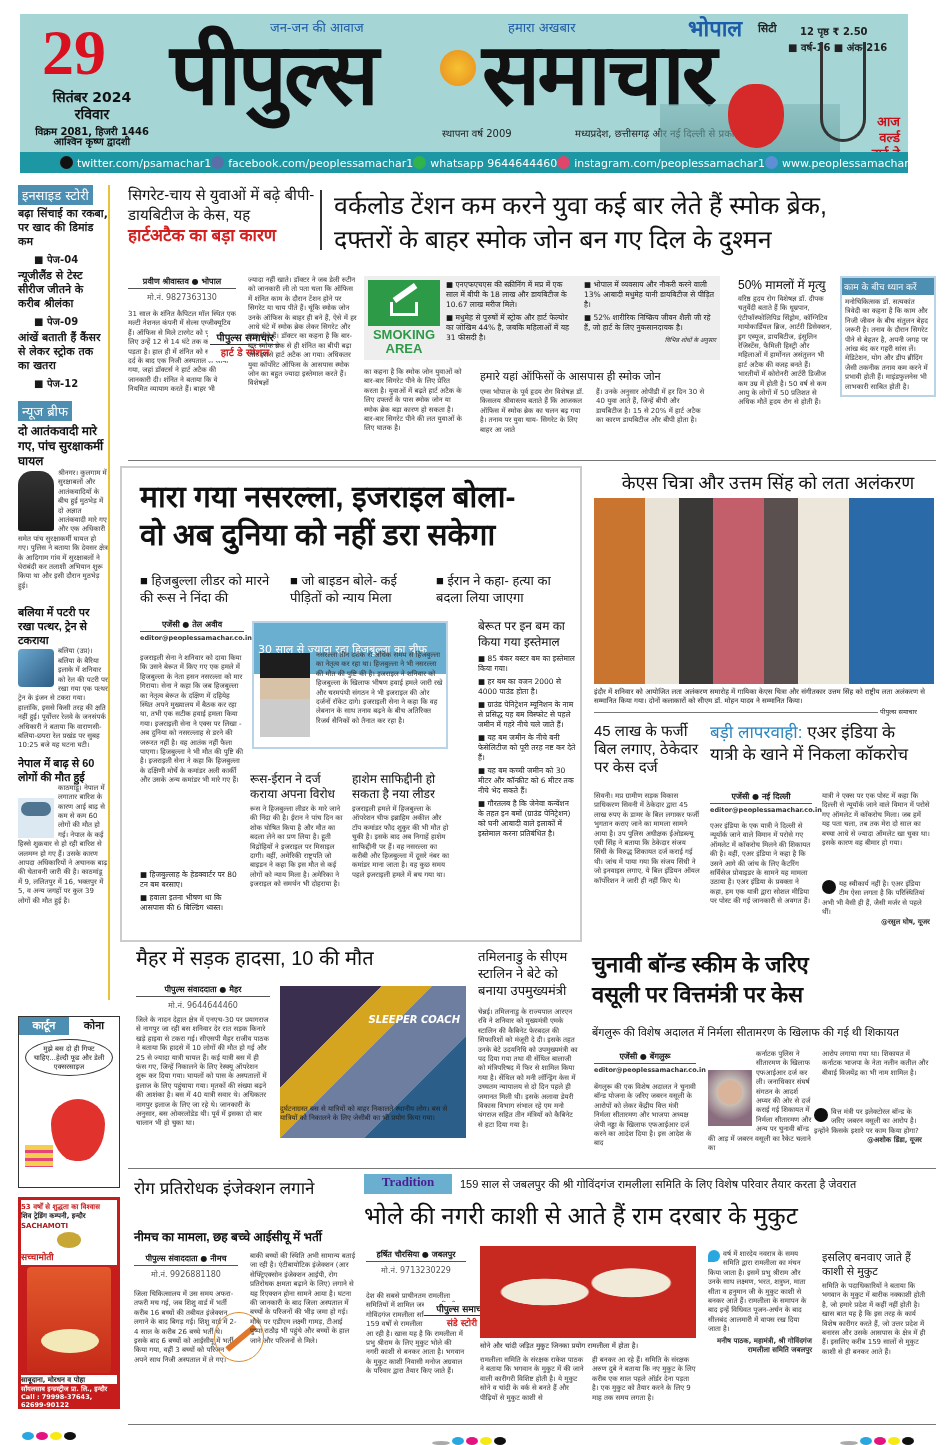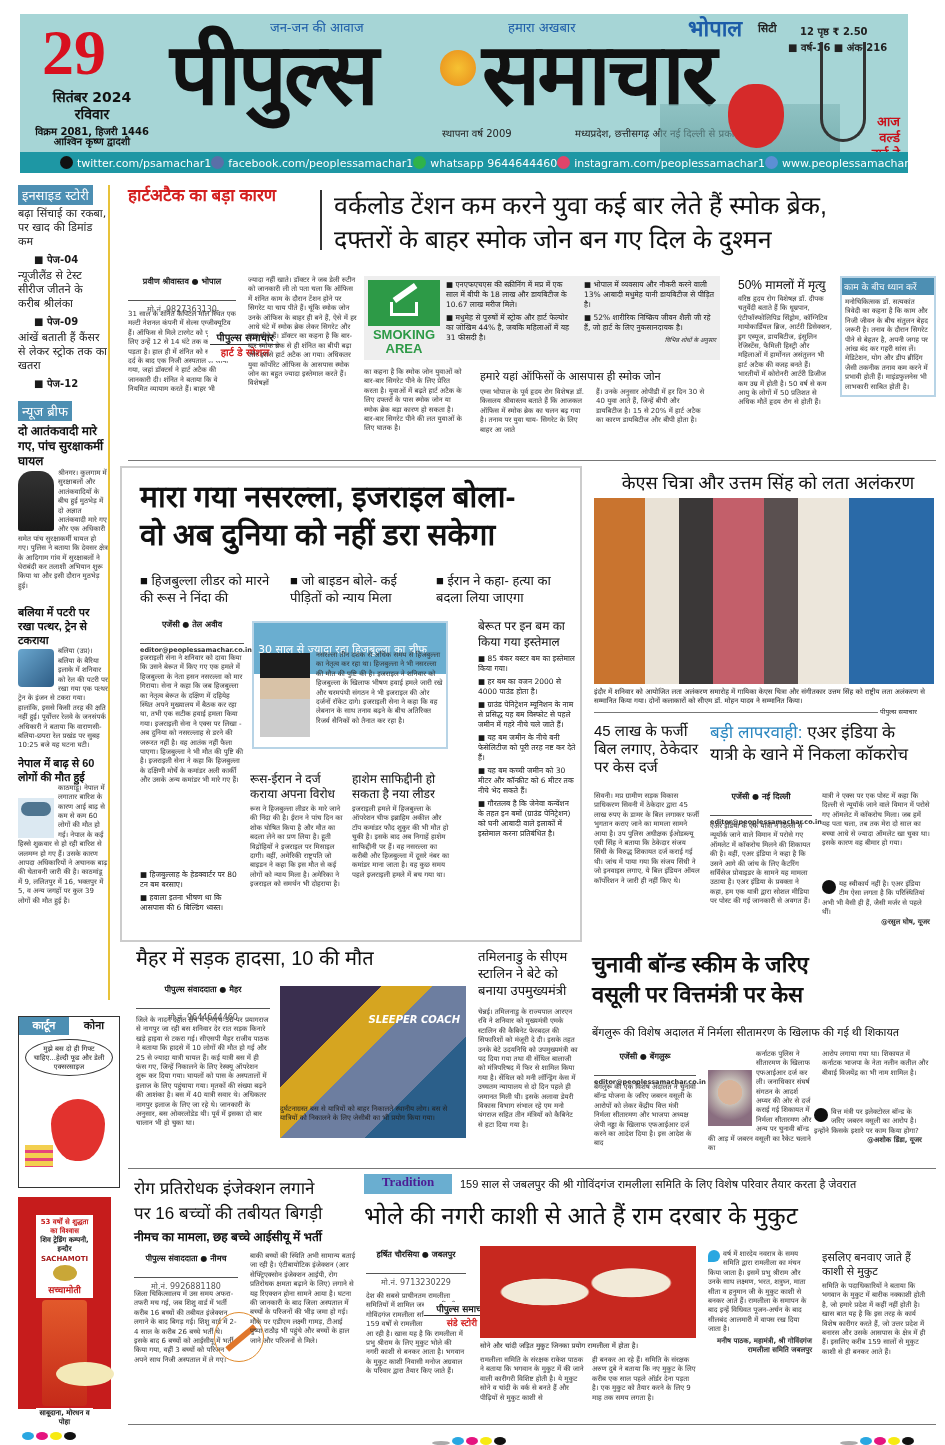--- a/index.html
+++ b/index.html
@@ -10,26 +10,26 @@
 .masthead .date-line{left:12px;width:120px;text-align:center;font-weight:bold;font-size:12px;line-height:15px;color:#111}
 .masthead .logo{left:150px;top:10px;font-size:86px;font-weight:bold;color:#111;letter-spacing:-3px;line-height:100px;font-family:"Liberation Sans",sans-serif}
 .masthead .tag{font-size:13px;color:#1c5ca8}
 .masthead .small{font-size:10px;color:#222}
 .masthead .city{font-size:22px;font-weight:bold;color:#1c5ca8;font-family:"Liberation Serif",serif}
 .masthead .heartday{right:8px;top:100px;color:#c8101a;font-weight:bold;font-size:13px;text-align:right;line-height:16px}
 .social{left:20px;top:152px;width:888px;height:21px;background:#1e97a4;color:#fff;font-size:11px;display:flex;align-items:center;justify-content:space-around;padding:0 40px}
 .social span{white-space:nowrap}
 .ico{display:inline-block;width:13px;height:13px;border-radius:50%;vertical-align:-2px;margin-right:4px}
 .lbl-blue{background:#4d8fb3;color:#fff;font-size:13px;padding:1px 4px;display:inline-block}
-.sb-head{font-size:11px;line-height:14px;margin-top:2px;font-weight:400}
+.sb-head{font-size:11px;line-height:14px;margin-top:2px;font-weight:700}
 .sb-page{font-size:10px;margin:3px 16px;font-weight:bold}
 .tiny{font-size:7px;line-height:9.4px;color:#333}
 .hl{font-family:"Liberation Sans",sans-serif;font-weight:bold;color:#111}
 .red{color:#d42020}
-.byline{font-size:8px;text-align:center;border-bottom:1px solid #555;padding-bottom:14px;font-weight:bold}
+.byline{font-size:8px;text-align:center;border-bottom:1px solid #555;padding-bottom:2px;font-weight:bold}
 .mob{font-size:8px;text-align:center;color:#555;margin-top:2px}
 .bullet{font-size:7.5px;line-height:10px;margin-bottom:3px}
 .box-border{border:2px solid #ccc}
 .sep{height:1px;background:#777}
 .cap{font-size:7px;line-height:9px;color:#222}
 .cmyk span{display:inline-block;width:12px;height:8px;border-radius:50%;margin-right:2px}
 </style>
 </head>
 <body>
 
@@ -101,38 +101,39 @@
 <div class="abs" style="left:18px;top:1016px;width:102px;height:172px;border:1px solid #333">
   <div style="display:flex;height:18px">
     <div style="flex:1;background:#4d8fb3;color:#fff;font-size:11px;text-align:center;font-weight:bold">कार्टून</div>
     <div style="flex:1;font-size:11px;text-align:center;font-weight:bold">कोना</div>
   </div>
   <div style="margin:4px 6px;border:1px solid #333;border-radius:50%;font-size:7px;text-align:center;padding:4px">मुझे बस दो ही गिफ्ट चाहिए...हेल्दी फूड और डेली एक्सरसाइज</div>
   <div style="position:absolute;left:32px;top:82px;width:54px;height:62px;background:#e2322e;border-radius:50% 50% 45% 45%/40% 40% 60% 60%"></div>
   <div style="position:absolute;left:6px;top:128px;width:28px;height:22px;background:repeating-linear-gradient(#f3cf4f 0 5px,#e6457a 5px 8px)"></div>
 </div>
 
-<div class="abs" style="left:18px;top:1197px;width:93px;height:212px;background:#c61c1c;color:#fff;padding:18px;text-align:center">
+<div class="abs" style="left:18px;top:1197px;width:102px;height:212px;background:#c61c1c;color:#fff;padding:3px;text-align:left">
   <div style="background:#fff;color:#c61c1c;font-size:7px;font-weight:bold;padding:2px 0">
     <div>53 वर्षों से शुद्धता का विश्वास</div>
     <div style="color:#222">शिव ट्रेडिंग कम्पनी, इन्दौर</div>
     <div style="font-size:7px;color:#a41a1a;margin-top:2px">SACHAMOTI</div>
     <div style="width:24px;height:16px;margin:2px auto;background:#c9a737;border-radius:50%"></div>
     <div style="font-size:9px">सच्चामोती</div>
   </div>
   <div style="height:106px;margin:2px 6px;background:linear-gradient(#e2592b,#c52a19);border-radius:4px;position:relative">
     <div style="position:absolute;left:14px;top:62px;width:58px;height:24px;background:#f3e9b8;border-radius:50%"></div>
   </div>
   <div style="background:#fff;color:#222;font-size:7px;font-weight:bold">साबूदाना, मोरधन व पोहा</div>
   <div style="font-size:6.5px;font-weight:bold">सॉयलसाब इन्डस्ट्रीज प्रा. लि., इन्दौर</div>
   <div style="font-size:6.5px;font-weight:bold">Call : 79998-37643, 62699-90122</div>
 </div>
 <div class="abs cmyk" style="left:22px;top:1425px"><span style="background:#29a7e1"></span><span style="background:#e5137f"></span><span style="background:#f7ea12"></span><span style="background:#111"></span></div>
 
 <div class="abs" style="left:128px;top:185px;width:190px">
+  <div class="hl" style="font-size:15px;line-height:20px;font-weight:normal">सिगरेट-चाय से युवाओं में बढ़े बीपी-डायबिटीज के केस, यह</div>
   <div class="hl red" style="font-size:17px;line-height:22px">हार्टअटैक का बड़ा कारण</div>
 </div>
 <div class="abs" style="left:320px;top:190px;width:2px;height:60px;background:#333"></div>
 <div class="abs hl" style="left:334px;top:188px;width:600px;font-size:25px;line-height:34px;font-weight:normal">
   <div>वर्कलोड टेंशन कम करने युवा कई बार लेते हैं स्मोक ब्रेक,</div>
   <div>दफ्तरों के बाहर स्मोक जोन बन गए दिल के दुश्मन</div>
 </div>
 
 <div class="abs" style="left:128px;top:275px;width:108px">
   <div class="byline">प्रवीण श्रीवास्तव ● भोपाल</div>
@@ -276,21 +277,20 @@
 <div class="abs tiny" style="left:822px;top:1050px;width:108px">आरोप लगाया गया था। शिकायत में कर्नाटक भाजपा के नेता नलीन कतील और बीवाई विजयेंद्र का भी नाम शामिल है।</div>
 <div class="abs" style="left:814px;top:1108px;width:108px">
   <span style="float:left;width:14px;height:14px;border-radius:50%;background:#111;margin-right:3px"></span>
   <div class="tiny">वित्त मंत्री पर इलेक्टोरल बॉन्ड के जरिए जबरन वसूली का आरोप है। इन्होंने किसके इशारे पर काम किया होगा?</div>
   <div class="tiny" style="text-align:right;font-weight:bold">@अशोक डिंडा, यूजर</div>
 </div>
 <div class="abs sep" style="left:128px;top:1168px;width:808px"></div>
 
 <div class="abs hl" style="left:134px;top:1176px;width:224px;font-size:17px;font-weight:normal;line-height:25px">
   <div>रोग प्रतिरोधक इंजेक्शन लगाने</div>
-  <div>पर 16 बच्चों की तबीयत बिगड़ी</div>
 </div>
 <div class="abs hl" style="left:134px;top:1228px;width:224px;font-size:12px">नीमच का मामला, छह बच्चे आईसीयू में भर्ती</div>
 <div class="abs" style="left:134px;top:1252px;width:104px">
   <div class="byline">पीपुल्स संवाददाता ● नीमच</div>
   <div class="mob">मो.नं. 9926881180</div>
 </div>
 <div class="abs tiny" style="left:134px;top:1290px;width:104px">जिला चिकित्सालय में उस समय अफरा-तफरी मच गई, जब शिशु वार्ड में भर्ती करीब 16 बच्चों की तबीयत इंजेक्शन लगाने के बाद बिगड़ गई। शिशु वार्ड में 2-4 साल के करीब 26 बच्चे भर्ती थे। इसके बाद 6 बच्चों को आईसीयू में भर्ती किया गया, वहीं 3 बच्चों को परिजन अपने साथ निजी अस्पताल में ले गए।</div>
 <div class="abs" style="left:214px;top:1312px;width:50px;height:50px;border-radius:50%;border:1px solid #e08a2c">
   <div style="position:absolute;left:8px;top:22px;width:36px;height:6px;background:#e0772c;transform:rotate(-40deg)"></div>
 </div>

